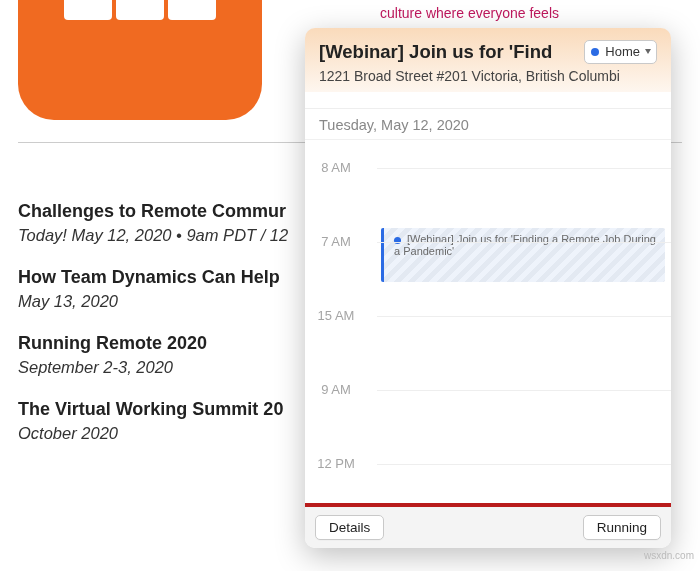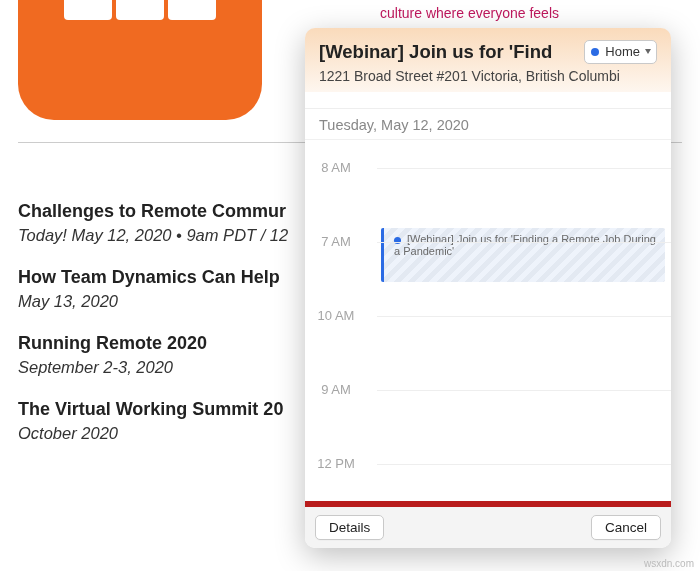--- a/index.html
+++ b/index.html
@@ -62,30 +62,30 @@
   .hour-label { position:absolute; left:0; width:62px; text-align:center; color:#a5a5a5; font-size:13px; top:-8px;}
   .hour-line { position:absolute; left:72px; right:0; top:0; height:1px; background:#eee;}
   .event-block {
     position: absolute; left: 76px; right: 6px;
     background: repeating-linear-gradient(135deg, #eef3fb, #eef3fb 5px, #e3e9f2 5px, #e3e9f2 10px);
     border-left: 3px solid #2b6be4; padding: 5px 8px 4px 10px;
     font-size: 11px; color: #6b6b6b; border-radius: 2px;
   }
   .event-block .dot { display:inline-block; width:7px; height:7px; border-radius:50%; background:#2b6be4; margin-right:6px; vertical-align:middle;}
   .pop-footer {
-    border-top: 6px solid #b91c1c; padding: 8px 10px; display:flex; gap:16px;
+    border-top: 4px solid #b91c1c; padding: 8px 10px; display:flex; gap:16px;
     background:#f4f4f4;
   }
   .spacer { flex:1; }
   .btn {
     background:#fff; border:1px solid #c9c9c9; border-radius:5px;
     padding: 4px 13px; font-size: 13.5px; color:#222; cursor:pointer;
     box-shadow: 0 1px 0 rgba(0,0,0,0.02);
   }
-  .watermark { position:absolute; right:6px; bottom:2px; font-size:10px; color:#bbb; }
+  .watermark { position:absolute; right:6px; bottom:10px; font-size:10px; color:#bbb; }
 </style>
 </head>
 <body>
 
 <div class="page">
   <div class="logo">
     <div class="logo-inner">
       <div class="logo-bar" style="height:50px"></div>
       <div class="logo-bar" style="height:50px"></div>
       <div class="logo-bar" style="height:50px"></div>
@@ -137,33 +137,33 @@
     </div>
   <div class="hour" style="top: 28px;">
         <div class="hour-label">8 AM</div>
         <div class="hour-line"></div>
       </div>
       <div class="hour" style="top: 102px;">
         <div class="hour-label">7 AM</div>
         <div class="hour-line"></div>
       </div>
       <div class="hour" style="top: 176px;">
-        <div class="hour-label">10 AM</div>
+        <div class="hour-label">15 AM</div>
         <div class="hour-line"></div>
       </div>
       <div class="hour" style="top: 250px;">
         <div class="hour-label">9 AM</div>
         <div class="hour-line"></div>
       </div>
       <div class="hour" style="top: 324px;">
         <div class="hour-label">12 PM</div>
         <div class="hour-line"></div>
       </div>
     </div>
 
   <div class="pop-footer">
     <button class="btn">Details</button>
     <div class="spacer"></div>
-    <button class="btn">Cancel</button>
+    <button class="btn">Running</button>
   </div>
 </div>
 
 <div class="watermark">wsxdn.com</div>
 
 </body></html>

